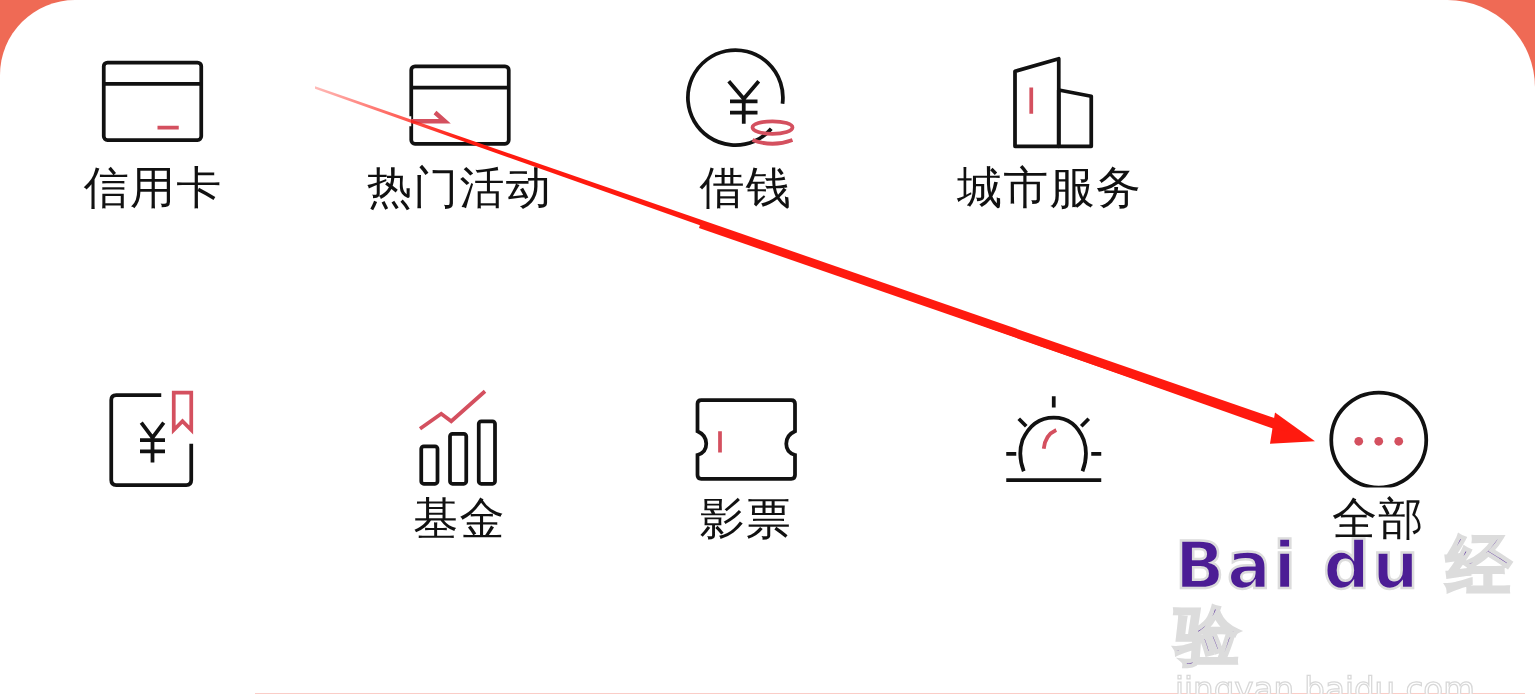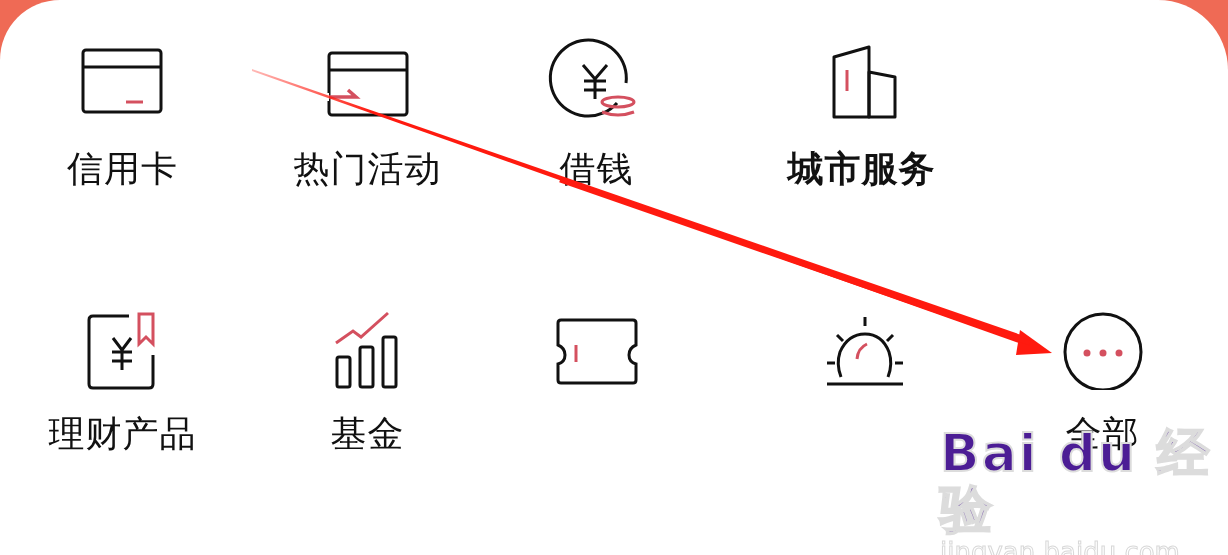--- a/index.html
+++ b/index.html
@@ -1,23 +1,23 @@
 <!DOCTYPE html>
 <html><head>
 <meta charset="utf-8">
 <style>
   html,body{margin:0;padding:0;}
   body{width:1228px;height:555px;position:relative;overflow:hidden;background:#ef6a55;font-family:"DejaVu Sans","Liberation Sans",sans-serif;}
   .panel{position:absolute;left:0;top:0;width:1228px;height:555px;background:#fff;border-radius:60px 70px 0 0;}
   .grid{position:absolute;left:0;top:0;width:1228px;height:555px;}
   .item{position:absolute;width:245px;text-align:center;cursor:pointer;}
   .item .ico{display:block;margin:0 auto;width:100px;height:90px;}
-  .item .lbl{display:block;font-size:36px;color:#111;letter-spacing:1px;line-height:40px;margin-top:24px;}
+  .item .lbl{display:block;font-size:36px;color:#111;letter-spacing:1px;line-height:40px;margin-top:6px;}
   .row1{top:35px;} .row2{top:300px;}
-  .c0{left:0;} .c1{left:245px;} .c2{left:474px;} .c3{left:739px;font-weight:bold;} .c4{left:980px;}
+  .c0{left:0;} .c1{left:245px;} .c2{left:474px;} .c3{left:717px;} .c4{left:980px;}
   .wm{position:absolute;left:940px;top:425px;color:#e6e6e6;pointer-events:none;}
   .wm .big{font-size:52px;font-weight:bold;letter-spacing:2px;-webkit-text-stroke:2px #dcdcdc;color:#4c1d95;line-height:56px;}
   .wm .small{font-size:26px;color:#fff;-webkit-text-stroke:1px #d8d8d8;line-height:30px;}
   .arrow{position:absolute;left:0;top:0;pointer-events:none;}
 </style>
 </head>
 <body>
 
 <div class="panel"></div>
 
@@ -67,38 +67,38 @@
 
   <div class="item row2 c0">
     <svg class="ico" viewBox="0 0 100 90">
       <path d="M56 16 L20 16 Q16 16 16 20 L16 84 Q16 88 20 88 L76 88 Q80 88 80 84 L80 55" fill="none" stroke="#111" stroke-width="3"></path>
       <polygon points="66,14 80,14 80,44 73,37 66,44" fill="none" stroke="#d4505f" stroke-width="3"></polygon>
       <polyline points="40,38 49,50 58,38" fill="none" stroke="#111" stroke-width="3"></polyline>
       <line x1="49" y1="50" x2="49" y2="70" stroke="#111" stroke-width="3"></line>
       <line x1="39" y1="52" x2="59" y2="52" stroke="#111" stroke-width="3"></line>
       <line x1="39" y1="61" x2="59" y2="61" stroke="#111" stroke-width="3"></line>
     </svg>
-    <span class="lbl">理财产品</span>
   </div>
 
   <div class="item row2 c1">
     <svg class="ico" viewBox="0 0 100 90">
       <polyline points="18,43 35,31 43,37 70,13" fill="none" stroke="#d4505f" stroke-width="3"></polyline>
       <rect x="19" y="57" width="13" height="30" rx="2" fill="none" stroke="#111" stroke-width="3"></rect>
       <rect x="42" y="47" width="13" height="40" rx="2" fill="none" stroke="#111" stroke-width="3"></rect>
       <rect x="65" y="37" width="13" height="50" rx="2" fill="none" stroke="#111" stroke-width="3"></rect>
     </svg>
     <span class="lbl">基金</span>
   </div>
 
   <div class="item row2 c2">
     <svg class="ico" viewBox="0 0 100 90">
       <path d="M14 20 L86 20 Q89 20 89 23 L89 45 Q82 48 82 55 Q82 62 89 64 L89 80 Q89 83 86 83 L14 83 Q11 83 11 80 L11 64 Q18 62 18 55 Q18 48 11 45 L11 23 Q11 20 14 20 Z" fill="none" stroke="#111" stroke-width="3"></path>
       <line x1="29" y1="45" x2="29" y2="62" stroke="#d4505f" stroke-width="3"></line>
     </svg>
+    <span class="lbl">影票</span>
   </div>
 
   <div class="item row2 c3">
     <svg class="ico" viewBox="0 0 100 90">
       <path d="M29 77 Q24 64 28 52 Q36 34 53 34 Q70 34 77 52 Q81 64 76 77" fill="none" stroke="#111" stroke-width="3"></path>
       <path d="M45 59 Q46 48 55 44" fill="none" stroke="#d4505f" stroke-width="3"></path>
       <line x1="53" y1="17" x2="53" y2="26" stroke="#111" stroke-width="3"></line>
       <line x1="25" y1="35" x2="31" y2="41" stroke="#111" stroke-width="3"></line>
       <line x1="81" y1="35" x2="75" y2="41" stroke="#111" stroke-width="3"></line>
       <line x1="15" y1="63" x2="23" y2="63" stroke="#111" stroke-width="3"></line>

